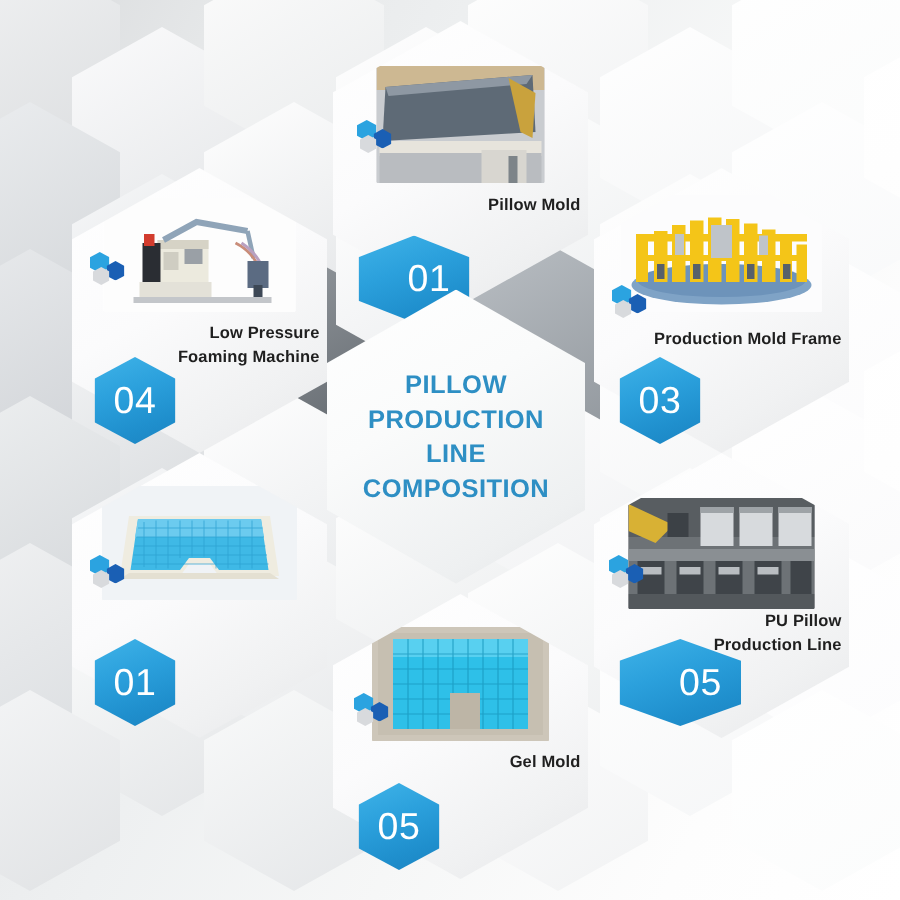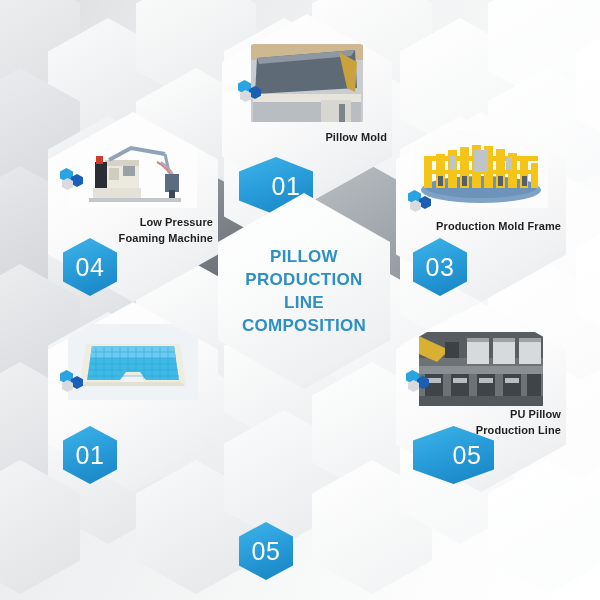--- a/index.html
+++ b/index.html
@@ -324,20 +324,43 @@
         <div class="dot a"></div>
         <div class="dot b"></div>
         <div class="dot c"></div>
       </div>
       <div class="caption" style="top:104px;">PU Pillow
 Production Line</div>
     </div>
   </div>
   <div class="badge" style="left:413px;top:426px;padding-left:27px;">05</div>
 
+  <div class="card" style="left:222px;top:396px;">
+    <div class="card-inner">
+      <div class="thumb" style="top:22px;width:118px;height:76px;background:#cfc7b8;">
+        <svg class="art" viewBox="0 0 118 76" preserveAspectRatio="none">
+          <rect width="118" height="76" fill="#cdc6b9"></rect>
+          <rect x="4" y="4" width="110" height="68" fill="#c6bfb1"></rect>
+          <path d="M14 8 L104 8 L104 68 L72 68 L72 44 L52 44 L52 68 L14 68 Z" fill="#2ec0e8"></path>
+          <path d="M14 8 L104 8 L104 20 L14 20 Z" fill="#58d0f0"></path>
+          <g stroke="#1896bd" stroke-width="0.8" opacity="0.75">
+            <path d="M24 8 L24 68 M34 8 L34 68 M44 8 L44 68 M54 8 L54 44 M64 8 L64 44 M74 8 L74 68 M84 8 L84 68 M94 8 L94 68"></path>
+            <path d="M14 18 L104 18 M14 28 L104 28 M14 38 L104 38 M14 48 L52 48 M72 48 L104 48 M14 58 L52 58 M72 58 L104 58"></path>
+          </g>
+          <path d="M52 44 L72 44 L72 68 L52 68 Z" fill="#bdb5a6"></path>
+        </svg>
+      </div>
+      <div class="dots" style="left:14px;top:66px;">
+        <div class="dot a"></div>
+        <div class="dot b"></div>
+        <div class="dot c"></div>
+      </div>
+      <div class="caption" style="top:104px;">Gel Mold</div>
+    </div>
+  </div>
   <div class="badge" style="left:239px;top:522px;">05</div>
 
   <div id="center">
     <div id="center-title">PILLOW
 PRODUCTION
 LINE
 COMPOSITION</div>
   </div>
 
 </div>

